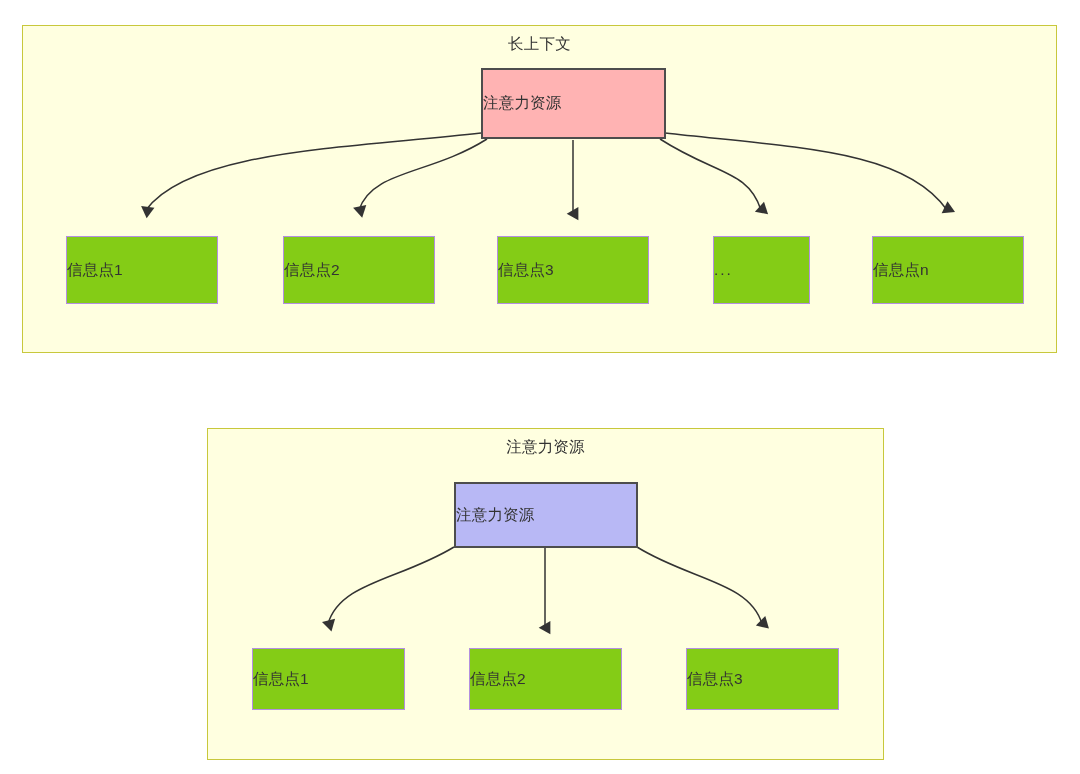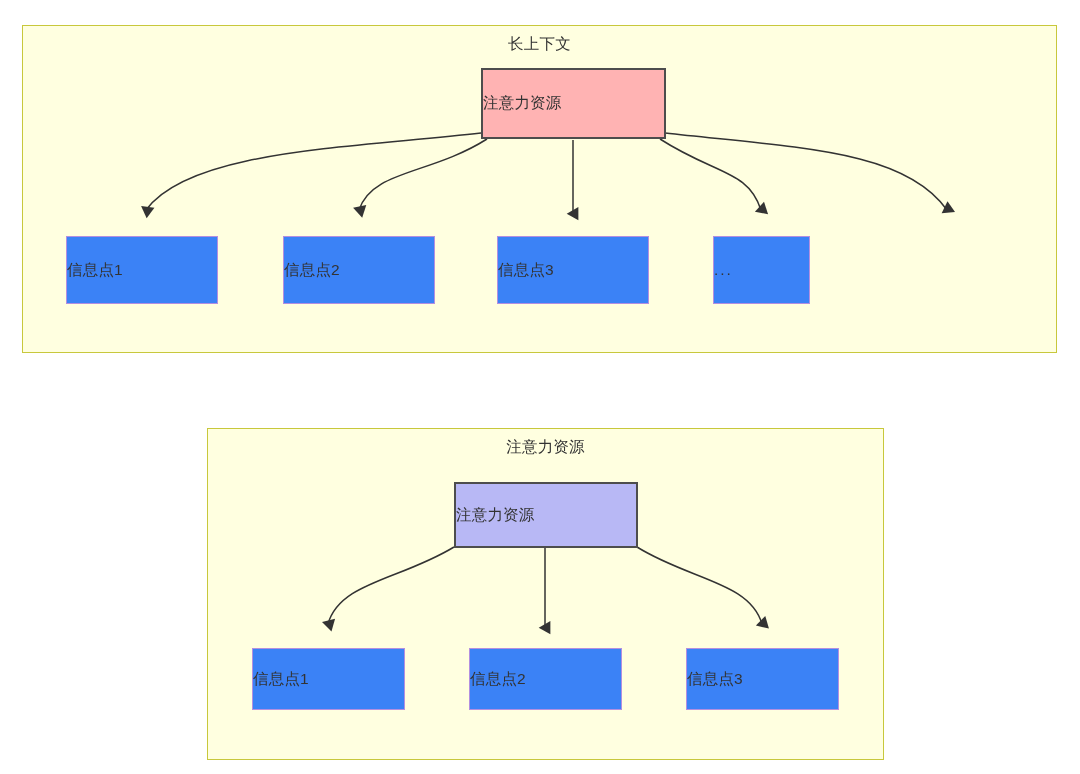--- a/index.html
+++ b/index.html
@@ -76,21 +76,21 @@
     background: #FFB3B3;
     border: 2.2px solid #4D4D4D;
     color: #333333;
   }
   .node-attention-short {
     background: #B8B8F5;
     border: 2.2px solid #4D4D4D;
     color: #333333;
   }
   .node-info {
-    background: #3b82f6;
+    background: #84cc16;
     border: 1.6px solid #B38FE0;
     color: #333333;
   }
 
   
   #edges-long, #edges-short {
     position: absolute;
     left: 0;
     top: 0;
     overflow: visible;
@@ -138,20 +138,23 @@
   </div>
   <div class="node node-info" style="left:283px; top:236px; width:152px; height:68px;">
     <span>信息点2</span>
   </div>
   <div class="node node-info" style="left:497px; top:236px; width:152px; height:68px;">
     <span>信息点3</span>
   </div>
   <div class="node node-info" style="left:713px; top:236px; width:97px; height:68px;">
     <span class="ellipsis-label">...</span>
   </div>
+  <div class="node node-info" style="left:872px; top:236px; width:152px; height:68px;">
+    <span>信息点n</span>
+  </div>
 
   <div class="group-box" id="group-short">
     <div class="group-title">注意力资源</div>
   </div>
 
   <svg id="edges-short" width="1080" height="774">
     <defs>
       <marker id="arrow-short" markerWidth="10" markerHeight="10" refX="5.2" refY="4" orient="auto" markerUnits="strokeWidth">
         <path d="M 0.6 0.4 L 9.4 0.4 L 5 8.2 Z" fill="#333333"></path>
       </marker>

